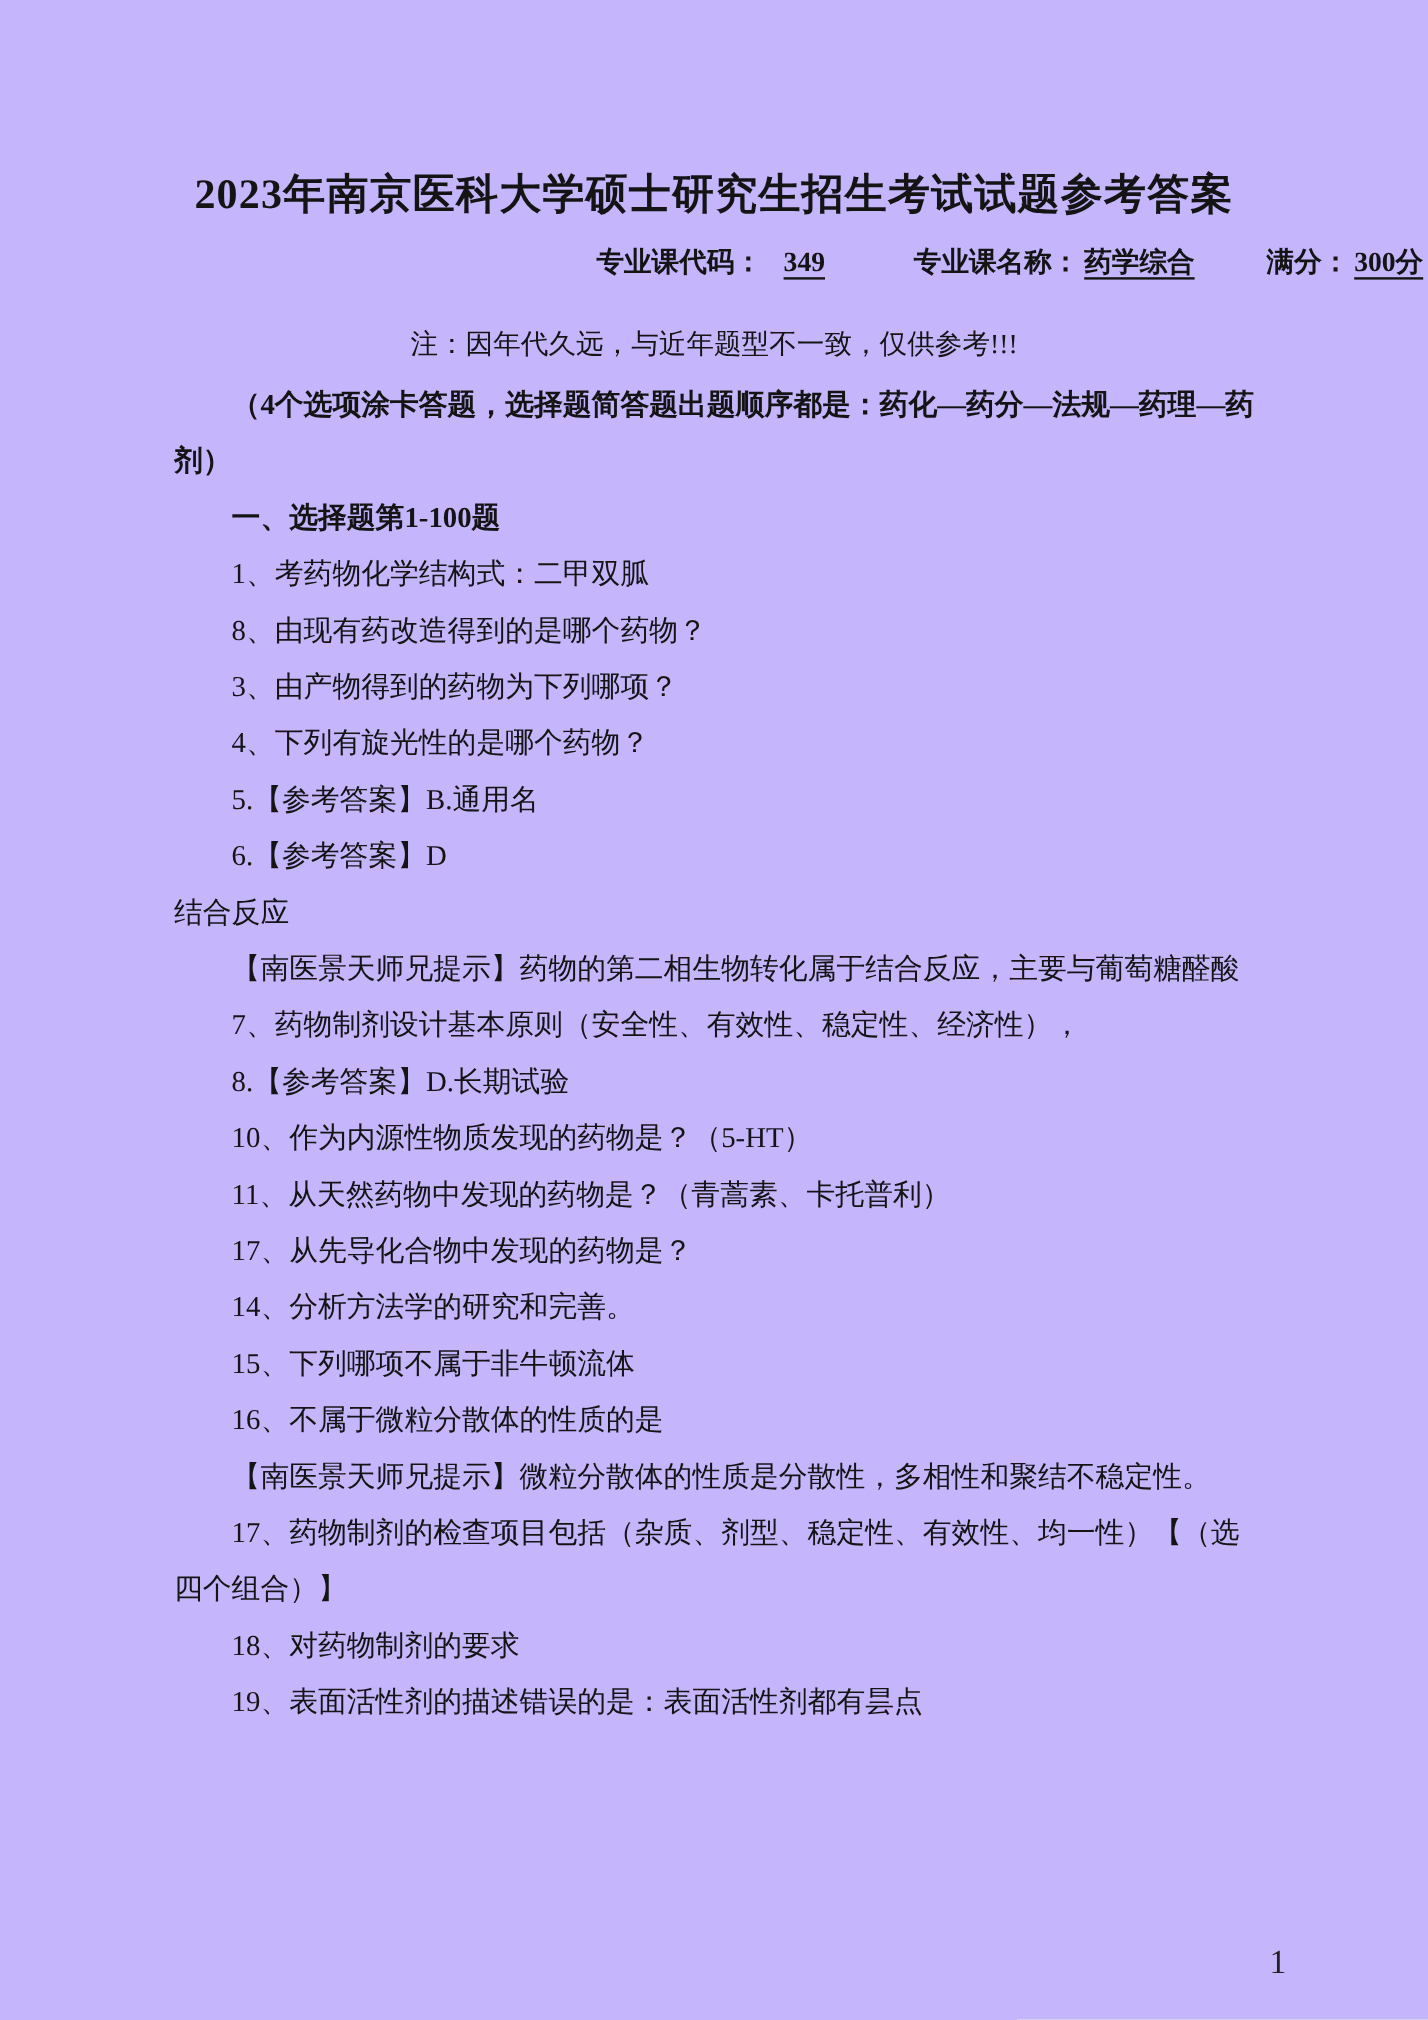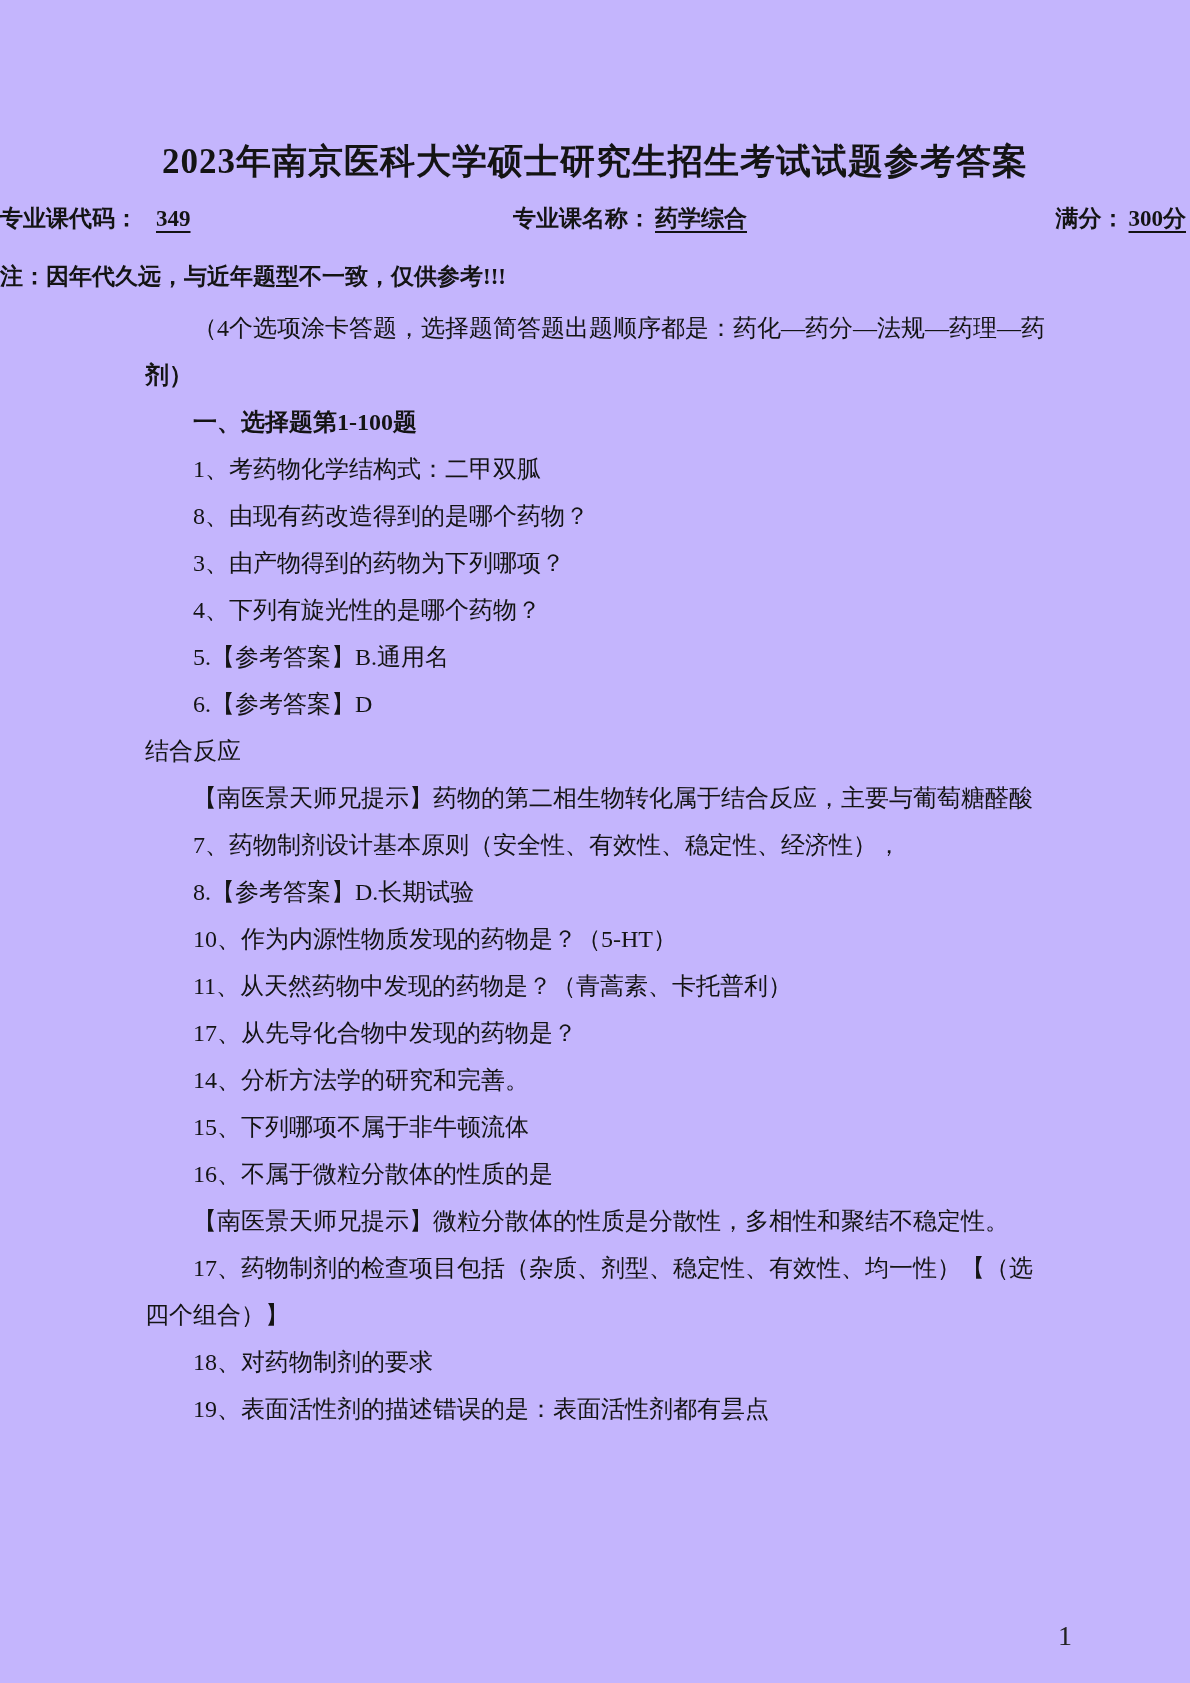--- a/index.html
+++ b/index.html
@@ -21,57 +21,57 @@
     text-align: center;
     font-size: 35px;
     line-height: 44px;
     font-weight: 700;
     letter-spacing: 1px;
   }
 
   .meta-row {
     margin-top: 20px;
     display: flex;
-    justify-content: space-between;
+    justify-content: flex-end;
     align-items: baseline;
-    gap: 100px;
+    gap: 56px;
     font-size: 23px;
     line-height: 30px;
     font-weight: 700;
   }
   .meta-field .uval {
     text-decoration: underline;
     text-underline-offset: 5px;
     padding: 0 4px;
   }
   .meta-field:first-child .uval { padding: 0 18px; }
 
   .note-line {
-    margin-top: 28px;
-    text-align: left;
+    margin-top: 38px;
+    text-align: center;
     font-size: 23px;
     line-height: 30px;
-    font-weight: 700;
+    font-weight: 400;
   }
 
   .body-lines {
     margin-top: 13px;
     padding: 0 145px;
     font-size: 24px;
   }
   .line {
     height: 47px;
     line-height: 47px;
     white-space: nowrap;
     overflow: hidden;
   }
   .line.indent      { padding-left: 48px; }
   .line.flush       { padding-left: 0; }
   .line.heading     { padding-left: 48px; font-weight: 700; }
-  .line.intro       { padding-left: 48px; font-weight: 400; }
+  .line.intro       { padding-left: 48px; font-weight: 700; }
   .line.intro-cont  { padding-left: 0;  font-weight: 700; }
 
   .page-number {
     position: absolute;
     right: 118px;
     bottom: 32px;
     font-size: 28px;
     line-height: 30px;
     color: #222;
   }

